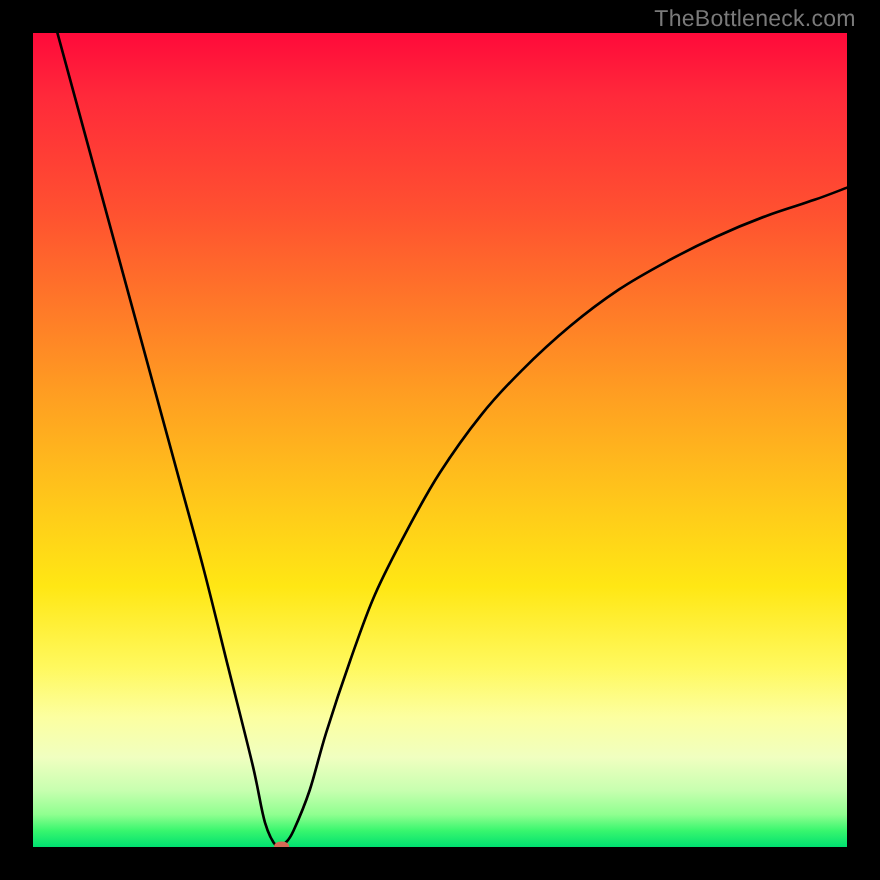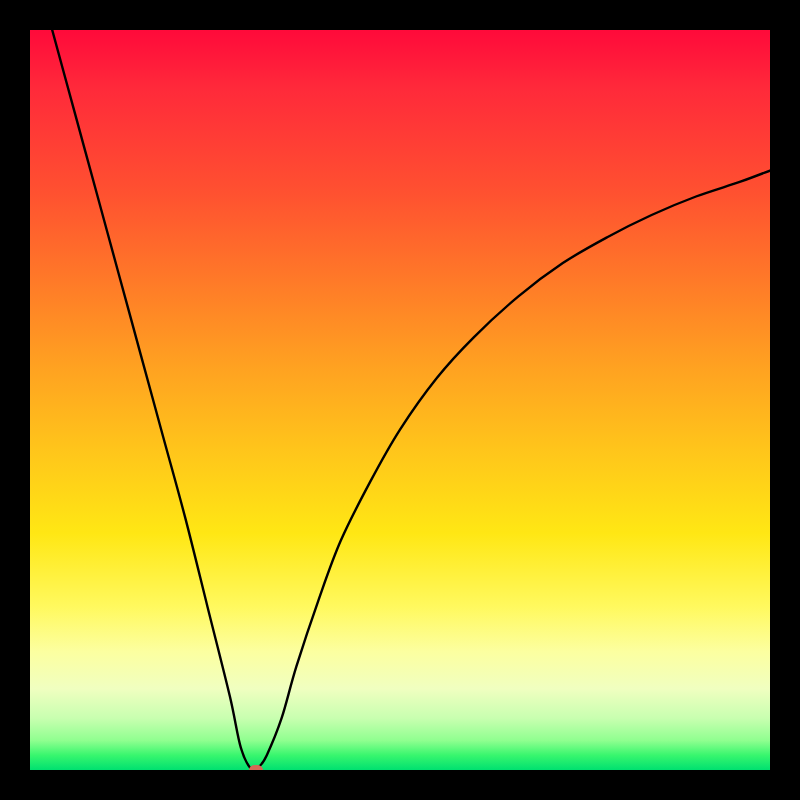--- a/index.html
+++ b/index.html
@@ -66,20 +66,21 @@
     height: 10px;
     border-radius: 6px / 5px;
     background: #d46a56;
     transform: translate(-50%, -50%);
   }
 </style>
 </head>
 <body>
 
 <div class="frame">
+  <div class="watermark">TheBottleneck.com</div>
 
   <div class="plot">
     <div class="gradient-bg"></div>
 
     <svg class="curve" viewBox="0 0 740 740" preserveAspectRatio="none">
       <path id="curve-path" d="M 22.20 0.00 C 25.90 13.57, 37.00 54.27, 44.40 81.40 C 51.80 108.53, 59.20 135.67, 66.60 162.80 C 74.00 189.93, 81.40 217.07, 88.80 244.20 C 96.20 271.33, 103.60 298.47, 111.00 325.60 C 118.40 352.73, 125.80 379.87, 133.20 407.00 C 140.60 434.13, 148.00 460.03, 155.40 488.40 C 162.80 516.77, 170.20 547.60, 177.60 577.20 C 185.00 606.80, 194.25 642.57, 199.80 666.00 C 205.35 689.43, 207.20 705.47, 210.90 717.80 C 214.60 730.13, 218.92 736.92, 222.00 740.00 C 225.08 743.08, 226.93 738.77, 229.40 736.30 C 231.87 733.83, 233.10 733.22, 236.80 725.20 C 240.50 717.18, 246.67 703.00, 251.60 688.20 C 256.53 673.40, 260.23 656.13, 266.40 636.40 C 272.57 616.67, 281.20 590.77, 288.60 569.80 C 296.00 548.83, 302.17 530.33, 310.80 510.60 C 319.43 490.87, 330.53 469.90, 340.40 451.40 C 350.27 432.90, 358.90 416.87, 370.00 399.60 C 381.10 382.33, 394.67 363.22, 407.00 347.80 C 419.33 332.38, 430.43 320.67, 444.00 307.10 C 457.57 293.53, 473.60 278.73, 488.40 266.40 C 503.20 254.07, 518.00 242.97, 532.80 233.10 C 547.60 223.23, 562.40 215.22, 577.20 207.20 C 592.00 199.18, 606.80 191.78, 621.60 185.00 C 636.40 178.22, 651.20 172.05, 666.00 166.50 C 680.80 160.95, 698.07 156.02, 710.40 151.70 C 722.73 147.38, 735.07 142.45, 740.00 140.60" fill="none" stroke="#000000" stroke-width="2.4" stroke-linejoin="round" stroke-linecap="round"></path>
     </svg>
 
     <div id="min-dot" class="min-dot" style="left: 225.7px; top: 740px;"></div>
   </div>

